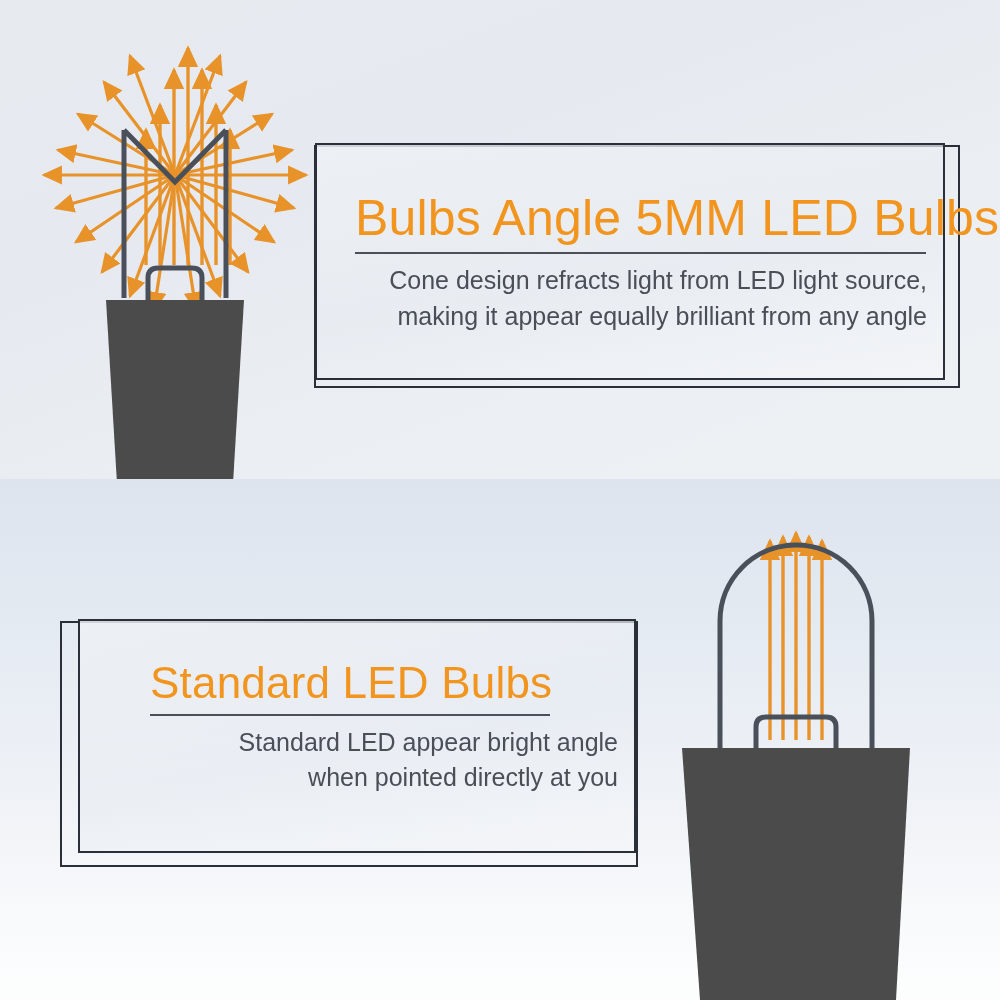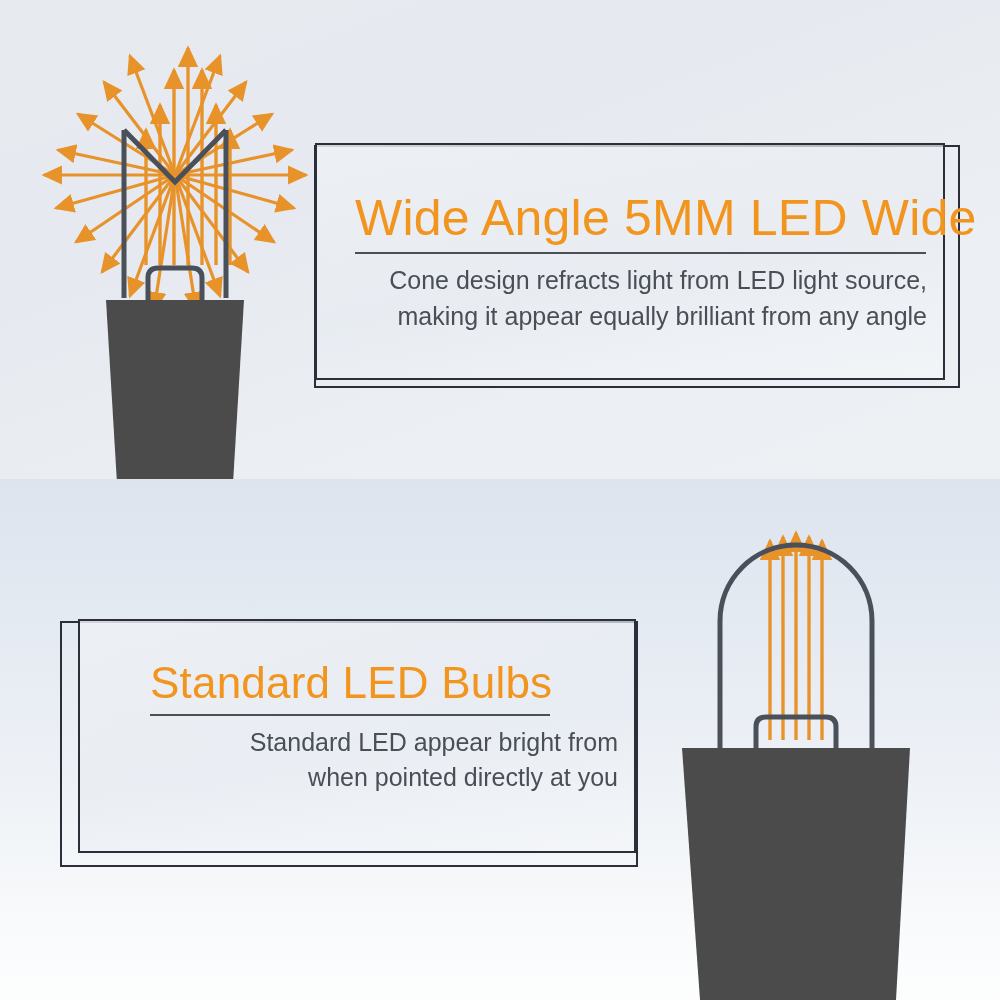--- a/index.html
+++ b/index.html
@@ -136,41 +136,41 @@
       <path d="M128,300 L128,268 Q128,258 138,258 L172,258 Q182,258 182,268 L182,300" stroke="#4a505a" stroke-width="5" fill="none"></path>
 
       <path d="M86,290 L224,290 L212,490 L98,490 Z" fill="#4b4b4b"></path>
     </svg>
 
     <div class="card-wrap" id="card-top-wrap">
       <div class="card-ghost"></div>
       <div class="card-main"></div>
       <div class="card-body">
         <div class="card-inner" id="card-top-inner">
-          <div class="card-title" id="title-top">Wide Angle 5MM LED Wide</div>
+          <div class="card-title" id="title-top">Bulbs Angle 5MM LED Bulbs</div>
           <div class="title-rule" id="rule-top"></div>
           <div class="card-desc" id="desc-top">Cone design refracts light from LED light source,
 making it appear equally brilliant from any angle</div>
         </div>
       </div>
     </div>
   </section>
 
   <div id="panel-divider"></div>
 
   <section class="panel" id="panel-bottom">
 
     <div class="card-wrap" id="card-bottom-wrap" style="top:130px;">
       <div class="card-ghost"></div>
       <div class="card-main"></div>
       <div class="card-body">
         <div class="card-inner" id="card-bottom-inner">
           <div class="card-title" id="title-bottom">Standard LED Bulbs</div>
           <div class="title-rule" id="rule-bottom"></div>
-          <div class="card-desc" id="desc-bottom">Standard LED appear bright from
+          <div class="card-desc" id="desc-bottom">Standard LED appear bright angle
 when pointed directly at you</div>
         </div>
       </div>
     </div>
   </section>
 
   <svg class="bulb-svg" id="bulb-standard" width="280" height="495" viewBox="0 0 280 495">
     <defs>
       <marker id="ah2" markerWidth="7" markerHeight="7" refX="5.6" refY="3" orient="auto">
         <path d="M0,0 L6.4,3 L0,6 z" fill="#E8922A"></path>

